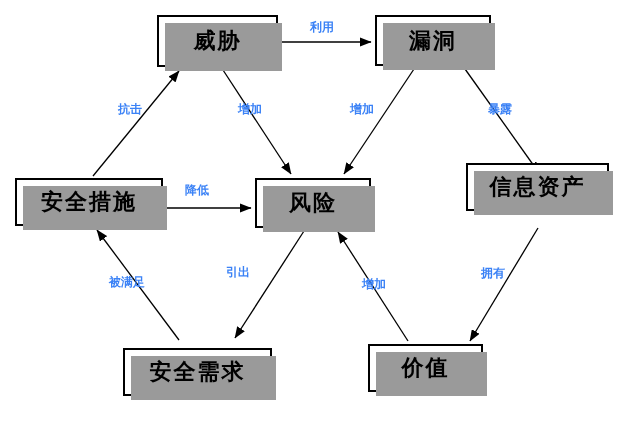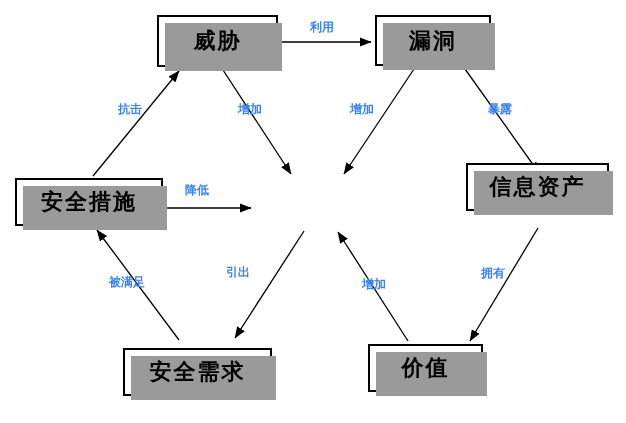--- a/index.html
+++ b/index.html
@@ -93,20 +93,23 @@
 
   <div class="node" style="left: 157px; top: 15px; width: 121px; height: 52px;">
     <span class="node-label">威胁</span>
   </div>
   <div class="node" style="left: 375px; top: 15px; width: 116px; height: 51px;">
     <span class="node-label">漏洞</span>
   </div>
   <div class="node" style="left: 15px; top: 178px; width: 148px; height: 48px;">
     <span class="node-label">安全措施</span>
   </div>
+  <div class="node" style="left: 255px; top: 178px; width: 116px; height: 50px;">
+    <span class="node-label">风险</span>
+  </div>
   <div class="node" style="left: 466px; top: 163px; width: 143px; height: 48px;">
     <span class="node-label">信息资产</span>
   </div>
   <div class="node" style="left: 123px; top: 348px; width: 149px; height: 48px;">
     <span class="node-label">安全需求</span>
   </div>
   <div class="node" style="left: 368px; top: 344px; width: 115px; height: 48px;">
     <span class="node-label">价值</span>
   </div>
 

